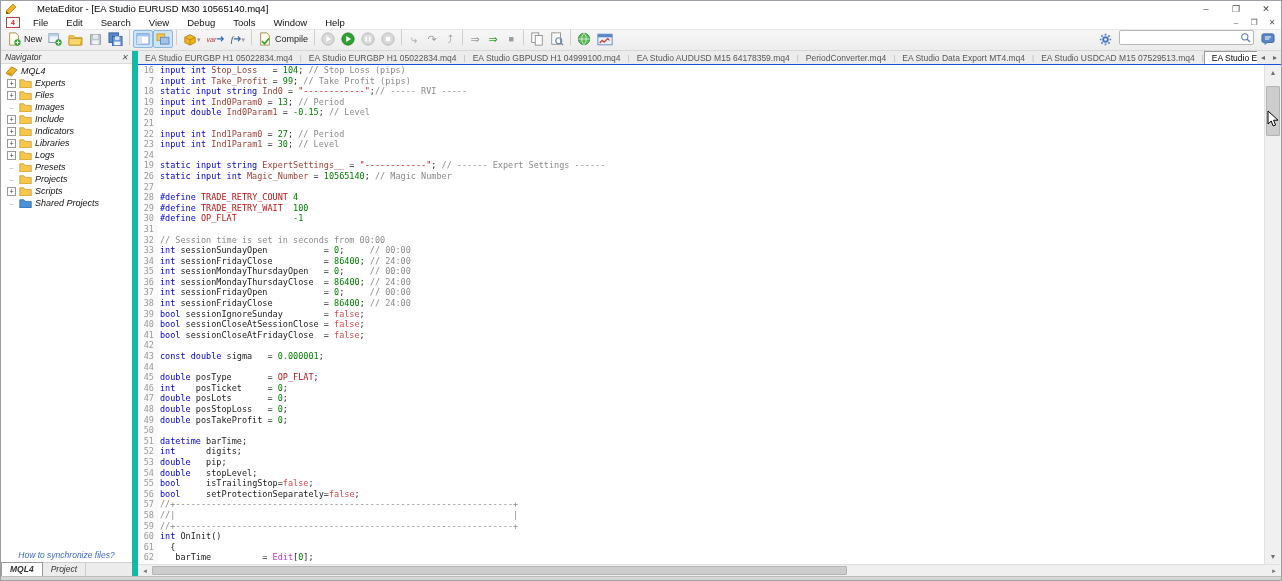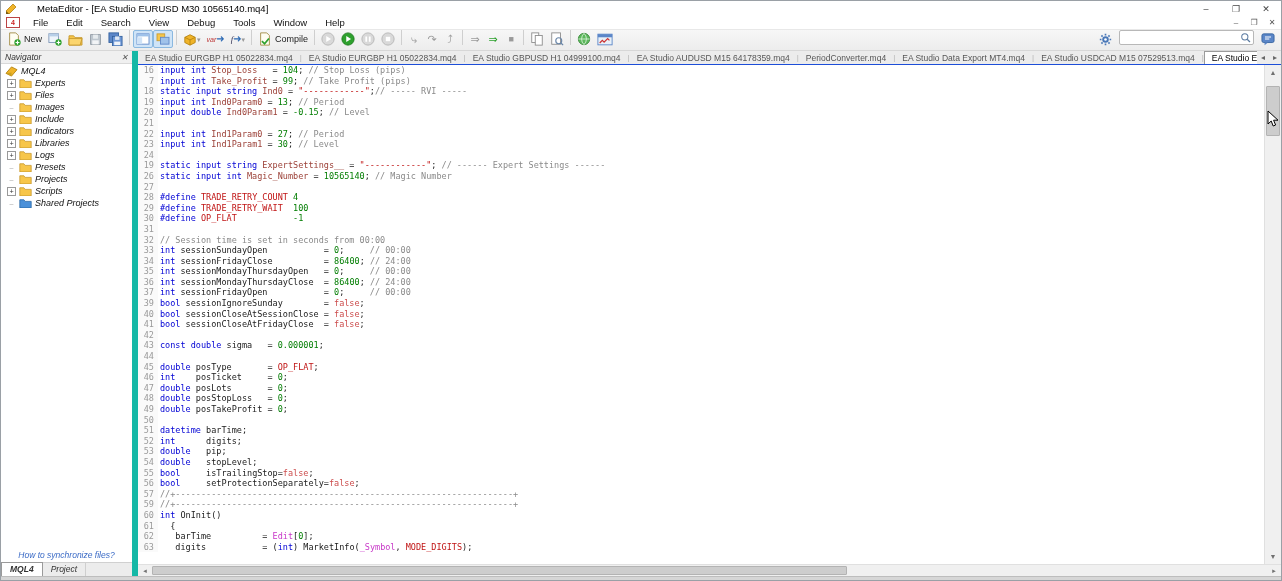--- a/index.html
+++ b/index.html
@@ -464,39 +464,41 @@
               <div class="code-line"><span class="ln">28</span><span class="code-text"><span class="tok-kw">#define </span><span class="tok-def">TRADE_RETRY_COUNT</span><span class="tok-pl"> </span><span class="tok-num">4</span></span></div>
               <div class="code-line"><span class="ln">29</span><span class="code-text"><span class="tok-kw">#define </span><span class="tok-def">TRADE_RETRY_WAIT</span><span class="tok-pl">  </span><span class="tok-num">100</span></span></div>
               <div class="code-line"><span class="ln">30</span><span class="code-text"><span class="tok-kw">#define </span><span class="tok-def">OP_FLAT</span><span class="tok-pl">           </span><span class="tok-num">-1</span></span></div>
               <div class="code-line"><span class="ln">31</span><span class="code-text"></span></div>
               <div class="code-line"><span class="ln">32</span><span class="code-text"><span class="tok-cmt">// Session time is set in seconds from 00:00</span></span></div>
               <div class="code-line"><span class="ln">33</span><span class="code-text"><span class="tok-kw">int </span><span class="tok-id">sessionSundayOpen</span><span class="tok-pl">           = </span><span class="tok-num">0</span><span class="tok-pl">;     </span><span class="tok-cmt">// 00:00</span></span></div>
               <div class="code-line"><span class="ln">34</span><span class="code-text"><span class="tok-kw">int </span><span class="tok-id">sessionFridayClose</span><span class="tok-pl">          = </span><span class="tok-num">86400</span><span class="tok-pl">; </span><span class="tok-cmt">// 24:00</span></span></div>
               <div class="code-line"><span class="ln">35</span><span class="code-text"><span class="tok-kw">int </span><span class="tok-id">sessionMondayThursdayOpen</span><span class="tok-pl">   = </span><span class="tok-num">0</span><span class="tok-pl">;     </span><span class="tok-cmt">// 00:00</span></span></div>
               <div class="code-line"><span class="ln">36</span><span class="code-text"><span class="tok-kw">int </span><span class="tok-id">sessionMondayThursdayClose</span><span class="tok-pl">  = </span><span class="tok-num">86400</span><span class="tok-pl">; </span><span class="tok-cmt">// 24:00</span></span></div>
               <div class="code-line"><span class="ln">37</span><span class="code-text"><span class="tok-kw">int </span><span class="tok-id">sessionFridayOpen</span><span class="tok-pl">           = </span><span class="tok-num">0</span><span class="tok-pl">;     </span><span class="tok-cmt">// 00:00</span></span></div>
+              <div class="code-line"><span class="ln">38</span><span class="code-text"><span class="tok-kw">int </span><span class="tok-id">sessionFridayClose</span><span class="tok-pl">          = </span><span class="tok-num">86400</span><span class="tok-pl">; </span><span class="tok-cmt">// 24:00</span></span></div>
               <div class="code-line"><span class="ln">39</span><span class="code-text"><span class="tok-kw">bool </span><span class="tok-id">sessionIgnoreSunday</span><span class="tok-pl">        = </span><span class="tok-lit">false</span><span class="tok-pl">;</span></span></div>
               <div class="code-line"><span class="ln">40</span><span class="code-text"><span class="tok-kw">bool </span><span class="tok-id">sessionCloseAtSessionClose</span><span class="tok-pl"> = </span><span class="tok-lit">false</span><span class="tok-pl">;</span></span></div>
               <div class="code-line"><span class="ln">41</span><span class="code-text"><span class="tok-kw">bool </span><span class="tok-id">sessionCloseAtFridayClose</span><span class="tok-pl">  = </span><span class="tok-lit">false</span><span class="tok-pl">;</span></span></div>
               <div class="code-line"><span class="ln">42</span><span class="code-text"></span></div>
               <div class="code-line"><span class="ln">43</span><span class="code-text"><span class="tok-kw">const double </span><span class="tok-id">sigma</span><span class="tok-pl">   = </span><span class="tok-num">0.000001</span><span class="tok-pl">;</span></span></div>
               <div class="code-line"><span class="ln">44</span><span class="code-text"></span></div>
               <div class="code-line"><span class="ln">45</span><span class="code-text"><span class="tok-kw">double </span><span class="tok-id">posType</span><span class="tok-pl">       = </span><span class="tok-def">OP_FLAT</span><span class="tok-pl">;</span></span></div>
               <div class="code-line"><span class="ln">46</span><span class="code-text"><span class="tok-kw">int</span><span class="tok-pl">    </span><span class="tok-id">posTicket</span><span class="tok-pl">     = </span><span class="tok-num">0</span><span class="tok-pl">;</span></span></div>
               <div class="code-line"><span class="ln">47</span><span class="code-text"><span class="tok-kw">double </span><span class="tok-id">posLots</span><span class="tok-pl">       = </span><span class="tok-num">0</span><span class="tok-pl">;</span></span></div>
               <div class="code-line"><span class="ln">48</span><span class="code-text"><span class="tok-kw">double </span><span class="tok-id">posStopLoss</span><span class="tok-pl">   = </span><span class="tok-num">0</span><span class="tok-pl">;</span></span></div>
               <div class="code-line"><span class="ln">49</span><span class="code-text"><span class="tok-kw">double </span><span class="tok-id">posTakeProfit</span><span class="tok-pl"> = </span><span class="tok-num">0</span><span class="tok-pl">;</span></span></div>
               <div class="code-line"><span class="ln">50</span><span class="code-text"></span></div>
               <div class="code-line"><span class="ln">51</span><span class="code-text"><span class="tok-kw">datetime </span><span class="tok-id">barTime</span><span class="tok-pl">;</span></span></div>
               <div class="code-line"><span class="ln">52</span><span class="code-text"><span class="tok-kw">int</span><span class="tok-pl">      </span><span class="tok-id">digits</span><span class="tok-pl">;</span></span></div>
               <div class="code-line"><span class="ln">53</span><span class="code-text"><span class="tok-kw">double</span><span class="tok-pl">   </span><span class="tok-id">pip</span><span class="tok-pl">;</span></span></div>
               <div class="code-line"><span class="ln">54</span><span class="code-text"><span class="tok-kw">double</span><span class="tok-pl">   </span><span class="tok-id">stopLevel</span><span class="tok-pl">;</span></span></div>
               <div class="code-line"><span class="ln">55</span><span class="code-text"><span class="tok-kw">bool</span><span class="tok-pl">     </span><span class="tok-id">isTrailingStop</span><span class="tok-pl">=</span><span class="tok-lit">false</span><span class="tok-pl">;</span></span></div>
               <div class="code-line"><span class="ln">56</span><span class="code-text"><span class="tok-kw">bool</span><span class="tok-pl">     </span><span class="tok-id">setProtectionSeparately</span><span class="tok-pl">=</span><span class="tok-lit">false</span><span class="tok-pl">;</span></span></div>
               <div class="code-line"><span class="ln">57</span><span class="code-text"><span class="tok-cmt">//+------------------------------------------------------------------+</span></span></div>
+              <div class="code-line"><span class="ln">58</span><span class="code-text"><span class="tok-cmt">//|                                                                  |</span></span></div>
               <div class="code-line"><span class="ln">59</span><span class="code-text"><span class="tok-cmt">//+------------------------------------------------------------------+</span></span></div>
               <div class="code-line"><span class="ln">60</span><span class="code-text"><span class="tok-kw">int </span><span class="tok-id">OnInit</span><span class="tok-pl">()</span></span></div>
               <div class="code-line"><span class="ln">61</span><span class="code-text"><span class="tok-pl">  {</span></span></div>
               <div class="code-line"><span class="ln">62</span><span class="code-text"><span class="tok-pl">   </span><span class="tok-id">barTime</span><span class="tok-pl">          = </span><span class="tok-mag">Edit</span><span class="tok-pl">[</span><span class="tok-num">0</span><span class="tok-pl">];</span></span></div>
               <div class="code-line"><span class="ln">63</span><span class="code-text"><span class="tok-pl">   </span><span class="tok-id">digits</span><span class="tok-pl">           = (</span><span class="tok-kw">int</span><span class="tok-pl">) </span><span class="tok-id">MarketInfo</span><span class="tok-pl">(</span><span class="tok-mag">_Symbol</span><span class="tok-pl">, </span><span class="tok-def">MODE_DIGITS</span><span class="tok-pl">);</span></span></div>
             </div>
         </div>
         <div class="vscroll">
           <div class="scroll-arrow">▲</div>
           <div class="vthumb"></div>

